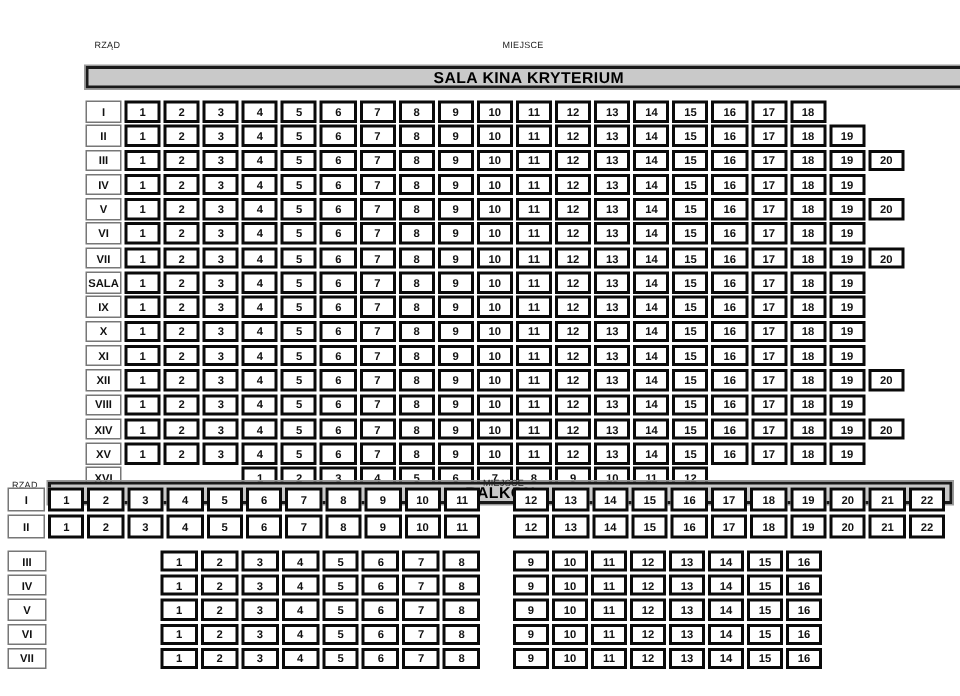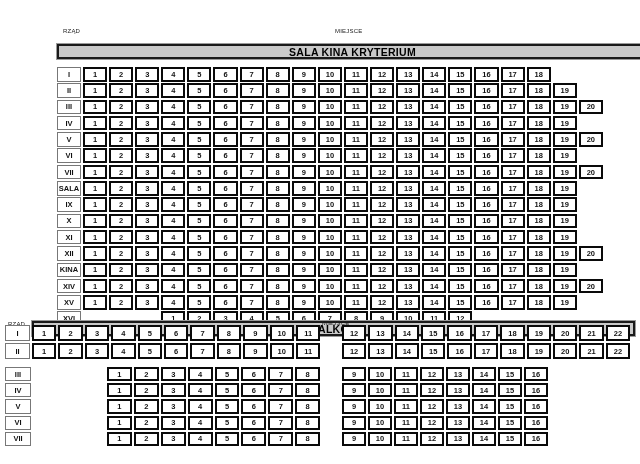--- a/index.html
+++ b/index.html
@@ -319,21 +319,21 @@
         <div class="cell seat mh-seat">13</div>
         <div class="cell seat mh-seat">14</div>
         <div class="cell seat mh-seat">15</div>
         <div class="cell seat mh-seat">16</div>
         <div class="cell seat mh-seat">17</div>
         <div class="cell seat mh-seat">18</div>
         <div class="cell seat mh-seat">19</div>
         <div class="cell seat mh-seat">20</div>
       </div>
       <div class="mh-row">
-        <div class="cell rowlabel mh-label">KINA</div>
+        <div class="cell rowlabel mh-label">VIII</div>
         <div class="cell seat mh-seat">1</div>
         <div class="cell seat mh-seat">2</div>
         <div class="cell seat mh-seat">3</div>
         <div class="cell seat mh-seat">4</div>
         <div class="cell seat mh-seat">5</div>
         <div class="cell seat mh-seat">6</div>
         <div class="cell seat mh-seat">7</div>
         <div class="cell seat mh-seat">8</div>
         <div class="cell seat mh-seat">9</div>
         <div class="cell seat mh-seat">10</div>

